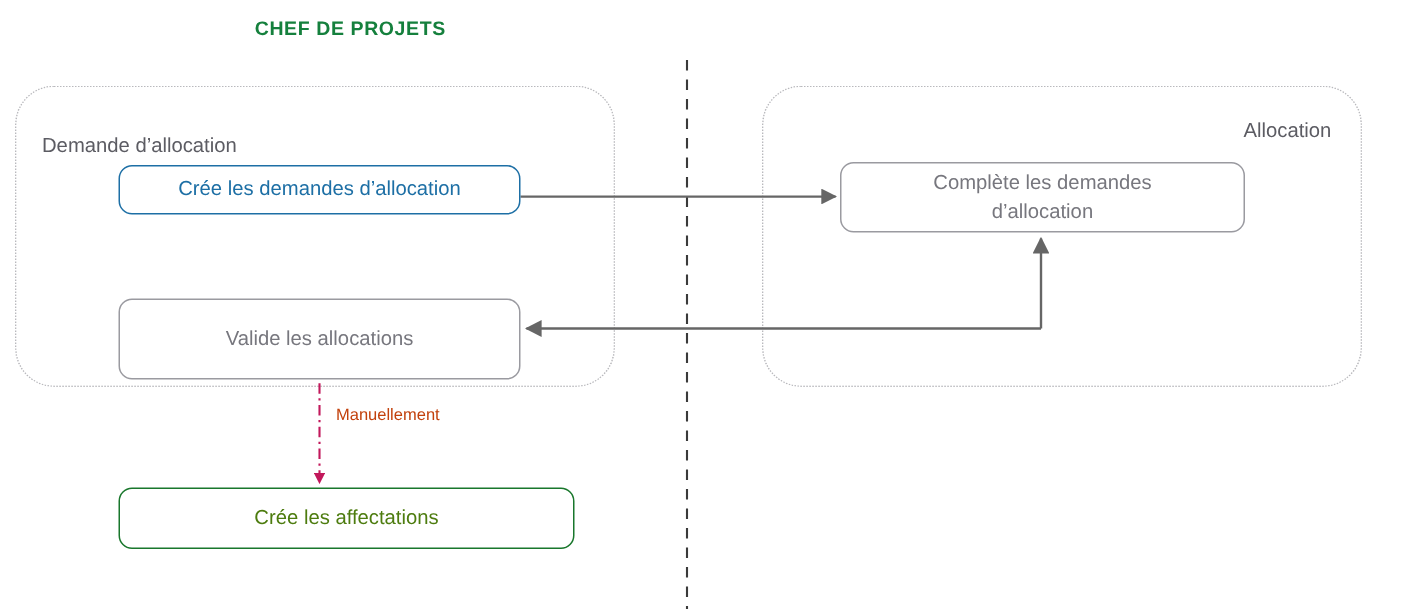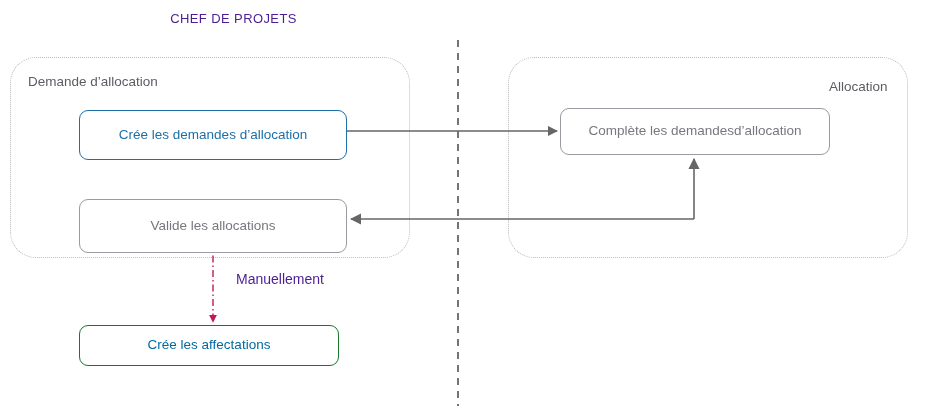--- a/index.html
+++ b/index.html
@@ -9,22 +9,22 @@
     font-family:"Liberation Sans", sans-serif;
     overflow:hidden;
     position:relative;
   }
   #stage{position:absolute;left:0;top:0;width:934px;height:410px;}
 
   
   .lane-title{
     position:absolute;
     font-size:13px;
-    font-weight:normal;
-    color:#4c1d95;
+    font-weight:bold;
+    color:#15803d;
     letter-spacing:.4px;
     white-space:nowrap;
     text-align:center;
   }
   #title-left{left:0;top:11px;width:467px;}
   #title-right{left:467px;top:11px;width:467px;}
 
   
   .phase{
     position:absolute;
@@ -34,49 +34,49 @@
     background:transparent;
   }
   #phase-left{left:10px;top:57px;width:400px;height:201px;}
   #phase-right{left:508px;top:57px;width:400px;height:201px;}
   .phase-label{
     position:absolute;
     font-size:13.5px;
     color:#5c5c63;
     white-space:nowrap;
   }
-  #phase-left-label{left:28px;top:74px;}
+  #phase-left-label{left:28px;top:89px;}
   #phase-right-label{left:829px;top:79px;}
 
   
   .task{
     position:absolute;
     box-sizing:border-box;
     border:1.3px solid #9a9aa0;
     border-radius:9px;
     background:#ffffff;
     color:#77777e;
     font-size:13.5px;
     display:flex;
     align-items:center;
     justify-content:center;
     text-align:center;
     line-height:1.35;
     padding:2px 8px;
   }
   #task-create-requests{
-    left:79px;top:110px;width:268px;height:50px;
+    left:79px;top:110px;width:268px;height:33px;
     border-color:#1d6fa5;color:#1d6fa5;
   }
   #task-validate{
     left:79px;top:199px;width:268px;height:54px;
   }
   #task-create-assign{
-    left:79px;top:325px;width:260px;height:41px;
-    border-color:#19772c;color:#0369a1;
+    left:79px;top:325px;width:304px;height:41px;
+    border-color:#19772c;color:#4d7c0f;
   }
   #task-complete{
     left:560px;top:108px;width:270px;height:47px;
   }
 
   
   #wires{position:absolute;left:0;top:0;width:934px;height:410px;pointer-events:none;}
 </style>
 </head>
 <body>
@@ -104,26 +104,26 @@
     <line x1="458" y1="40" x2="458" y2="406" stroke="#3a3a3a" stroke-width="1.4" stroke-dasharray="7 6"></line>
 
     <line x1="347" y1="131" x2="557" y2="131" stroke="#666666" stroke-width="1.5" marker-end="url(#arrow-gray)"></line>
 
     <path d="M 694 219 L 694 159" fill="none" stroke="#666666" stroke-width="1.6" marker-end="url(#arrow-gray)"></path>
     <path d="M 694 219 L 351 219" fill="none" stroke="#666666" stroke-width="1.6" marker-end="url(#arrow-gray)"></path>
 
     <line x1="213" y1="241" x2="213" y2="322" stroke="#c2185b" stroke-width="1.4" stroke-dasharray="7 3 1.5 3" marker-end="url(#arrow-crimson)"></line>
   </svg>
 
-  <div style="position:absolute;left:236px;top:271px;font-size:14px;color:#4c1d95;white-space:nowrap;">Manuellement</div>
+  <div style="position:absolute;left:224px;top:271px;font-size:11px;color:#c2410c;white-space:nowrap;">Manuellement</div>
 
   <div class="task" id="task-create-requests">Crée les demandes  d’allocation</div>
 
   <div class="task" id="task-validate">Valide les allocations</div>
 
   <div class="task" id="task-create-assign">Crée les affectations</div>
 
-  <div class="task" id="task-complete" style="flex-direction: row;">
+  <div class="task" id="task-complete" style="flex-direction: column;">
     <span>Complète  les demandes</span>
     <span>d’allocation</span>
   </div>
 
 </div>
 
 </body></html>

